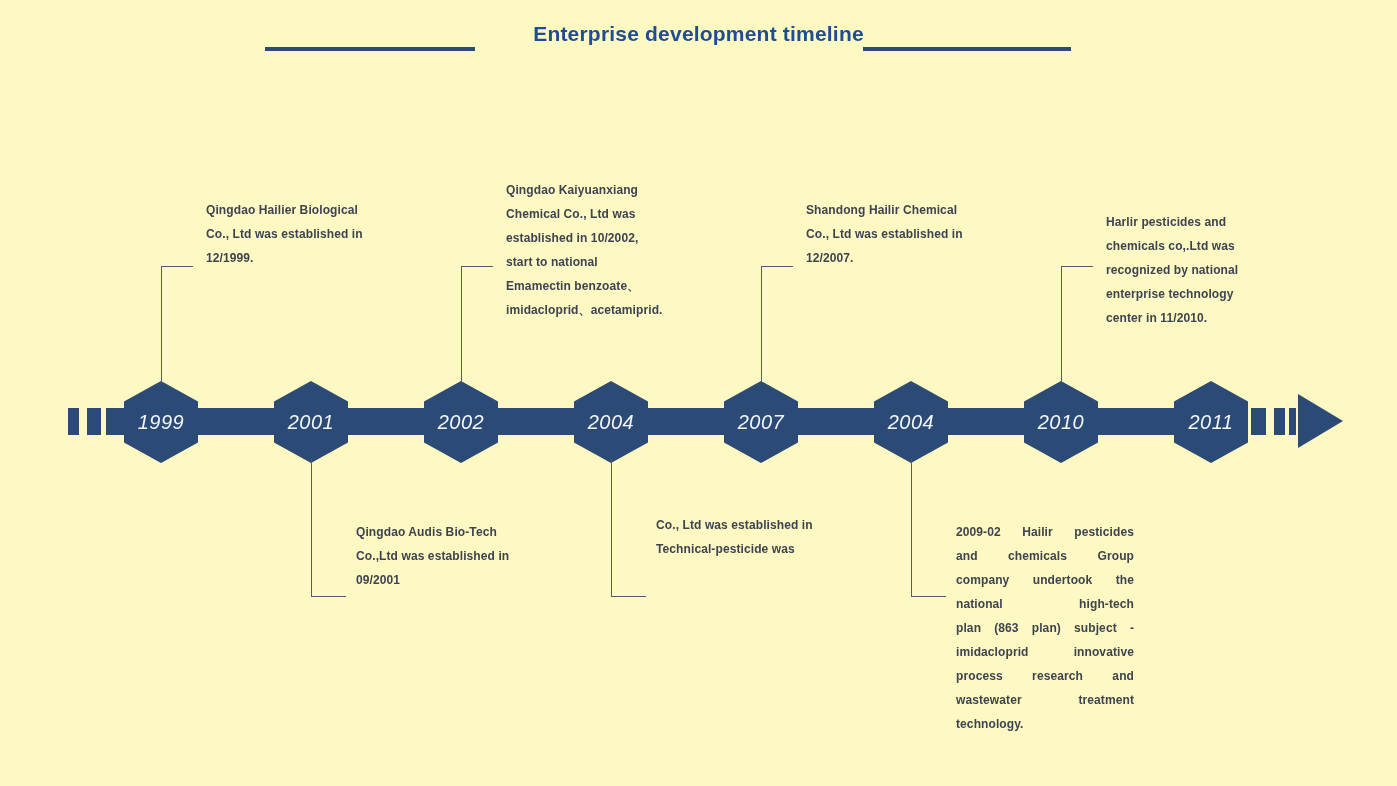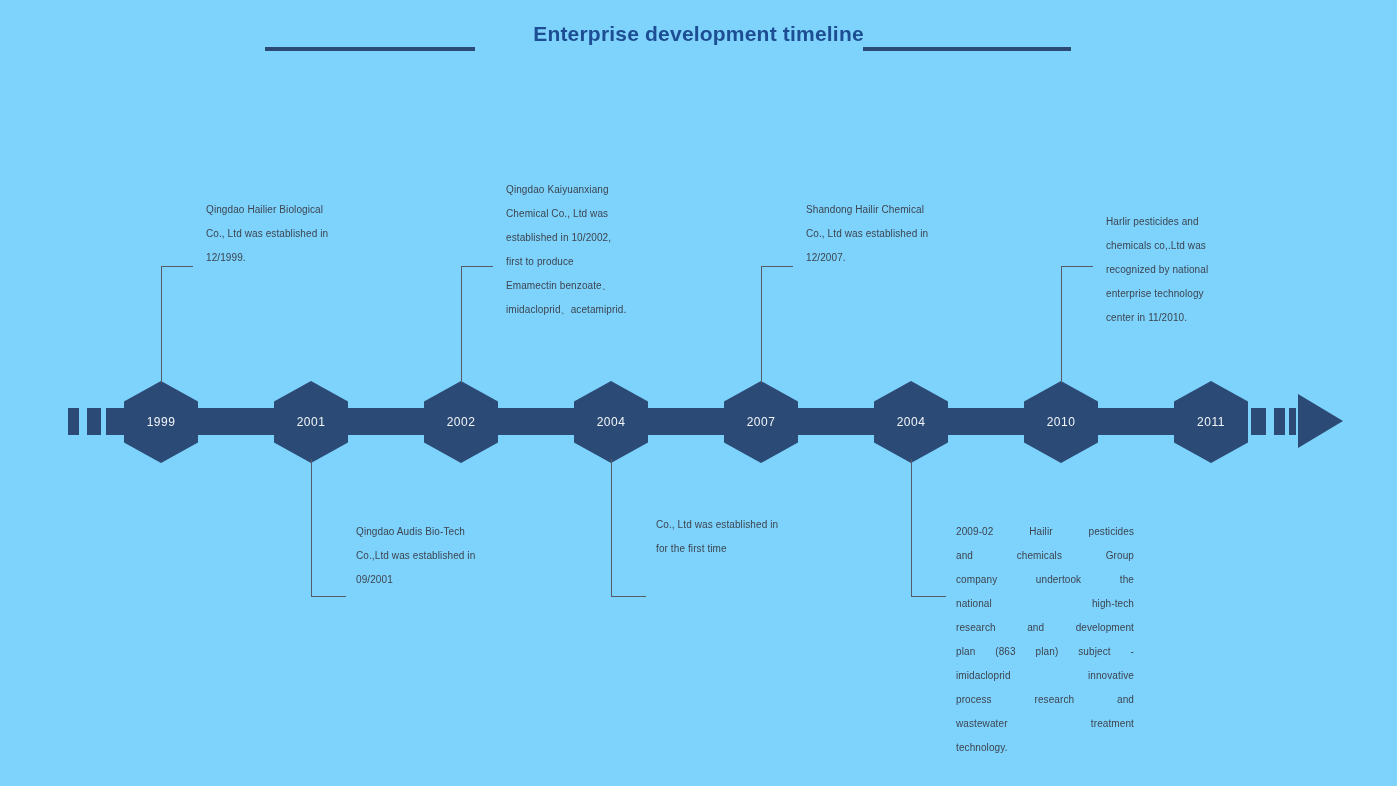--- a/index.html
+++ b/index.html
@@ -4,21 +4,21 @@
 <style>
   :root{
     --navy:#2b4a75;
     --title-blue:#1d4d92;
     --body-text:#3d4450;
     --connector:#555c68;
     --year-text:#f2f6fa;
   }
   html,body{margin:0;padding:0;background:#fff;}
   #canvas{
-    position:relative;width:1397px;height:786px;background:#7dd3fc;
+    position:relative;width:1397px;height:786px;background:#fef9c3;
     font-family:"Liberation Sans","DejaVu Sans",sans-serif;overflow:hidden;
   }
   .abs{position:absolute;}
   
   .page-title{
     left:0;top:22px;width:1397px;text-align:center;
     font-size:21px;font-weight:700;color:var(--title-blue);letter-spacing:0.2px;
   }
   .title-line{height:4px;background:var(--navy);top:47px;}
   .title-line.left{left:265px;width:210px;}
@@ -30,26 +30,26 @@
     left:1298px;top:394px;width:0;height:0;
     border-top:27px solid transparent;border-bottom:27px solid transparent;
     border-left:45px solid var(--navy);
   }
   .hexagon{
     width:74px;height:82px;background:var(--navy);
     clip-path:polygon(50% 0%,100% 25%,100% 75%,50% 100%,0% 75%,0% 25%);
     display:flex;align-items:center;justify-content:center;
   }
   .year{
-    color:var(--year-text);font-size:12px;font-weight:400;letter-spacing:0.5px;
+    color:var(--year-text);font-size:20px;font-weight:400;letter-spacing:0.5px;font-style:italic;
   }
   .conn-v{width:1px;background:var(--connector);}
   .conn-h{height:1px;background:var(--connector);}
   .desc{
-    color:var(--body-text);font-size:10px;font-weight:400;
+    color:var(--body-text);font-size:12px;font-weight:700;
     line-height:24px;letter-spacing:0.1px;white-space:nowrap;
   }
   .desc.justified{white-space:normal;}
   .desc.justified .line{
     white-space:nowrap;
   }
   .desc.justified .line.just{
     white-space:normal;
     text-align:justify;text-align-last:justify;text-justify:inter-character;
   }
@@ -102,34 +102,34 @@
       <div>
         <div class="abs hexagon" style="left: 424px; top: 381px;">
           <span class="year">2002</span>
         </div>
         <div class="abs conn-v" style="left: 461px; top: 266px; height: 117px;"></div>
         <div class="abs conn-h" style="left: 461px; top: 266px; width: 32px;"></div>
         <div class="abs desc" style="left: 506px; top: 178px;">
           <div class="line">Qingdao Kaiyuanxiang</div>
           <div class="line">Chemical Co., Ltd was</div>
           <div class="line">established in 10/2002,</div>
-          <div class="line">first to produce</div>
+          <div class="line">start to national</div>
           <div class="line">Emamectin benzoate、</div>
           <div class="line">imidacloprid、acetamiprid.</div>
         </div>
       </div>
       <div>
         <div class="abs hexagon" style="left: 574px; top: 381px;">
           <span class="year">2004</span>
         </div>
         <div class="abs conn-v" style="left: 611px; top: 459px; height: 138px;"></div>
         <div class="abs conn-h" style="left: 611px; top: 596px; width: 35px;"></div>
         <div class="abs desc" style="left: 656px; top: 513px;">
           <div class="line">Co., Ltd was established in</div>
-          <div class="line">for the first time</div>
+          <div class="line">Technical-pesticide was</div>
         </div>
       </div>
       <div>
         <div class="abs hexagon" style="left: 724px; top: 381px; align-items: center;">
           <span class="year">2007</span>
         </div>
         <div class="abs conn-v" style="left: 761px; top: 266px; height: 117px;"></div>
         <div class="abs conn-h" style="left: 761px; top: 266px; width: 32px;"></div>
         <div class="abs desc" style="left: 806px; top: 198px;">
           <div class="line">Shandong Hailir Chemical</div>
@@ -141,21 +141,20 @@
         <div class="abs hexagon" style="left: 874px; top: 381px;">
           <span class="year">2004</span>
         </div>
         <div class="abs conn-v" style="left: 911px; top: 459px; height: 138px;"></div>
         <div class="abs conn-h" style="left: 911px; top: 596px; width: 35px;"></div>
         <div class="abs desc justified" style="left: 956px; top: 520px; width: 178px;">
           <div class="line just">2009-02 Hailir pesticides</div>
           <div class="line just">and chemicals Group</div>
           <div class="line just">company undertook the</div>
           <div class="line just">national high-tech</div>
-          <div class="line just">research and development</div>
           <div class="line just">plan (863 plan) subject -</div>
           <div class="line just">imidacloprid innovative</div>
           <div class="line just">process research and</div>
           <div class="line just">wastewater treatment</div>
           <div class="line">technology.</div>
         </div>
       </div>
       <div>
         <div class="abs hexagon" style="left: 1024px; top: 381px;">
           <span class="year">2010</span>

